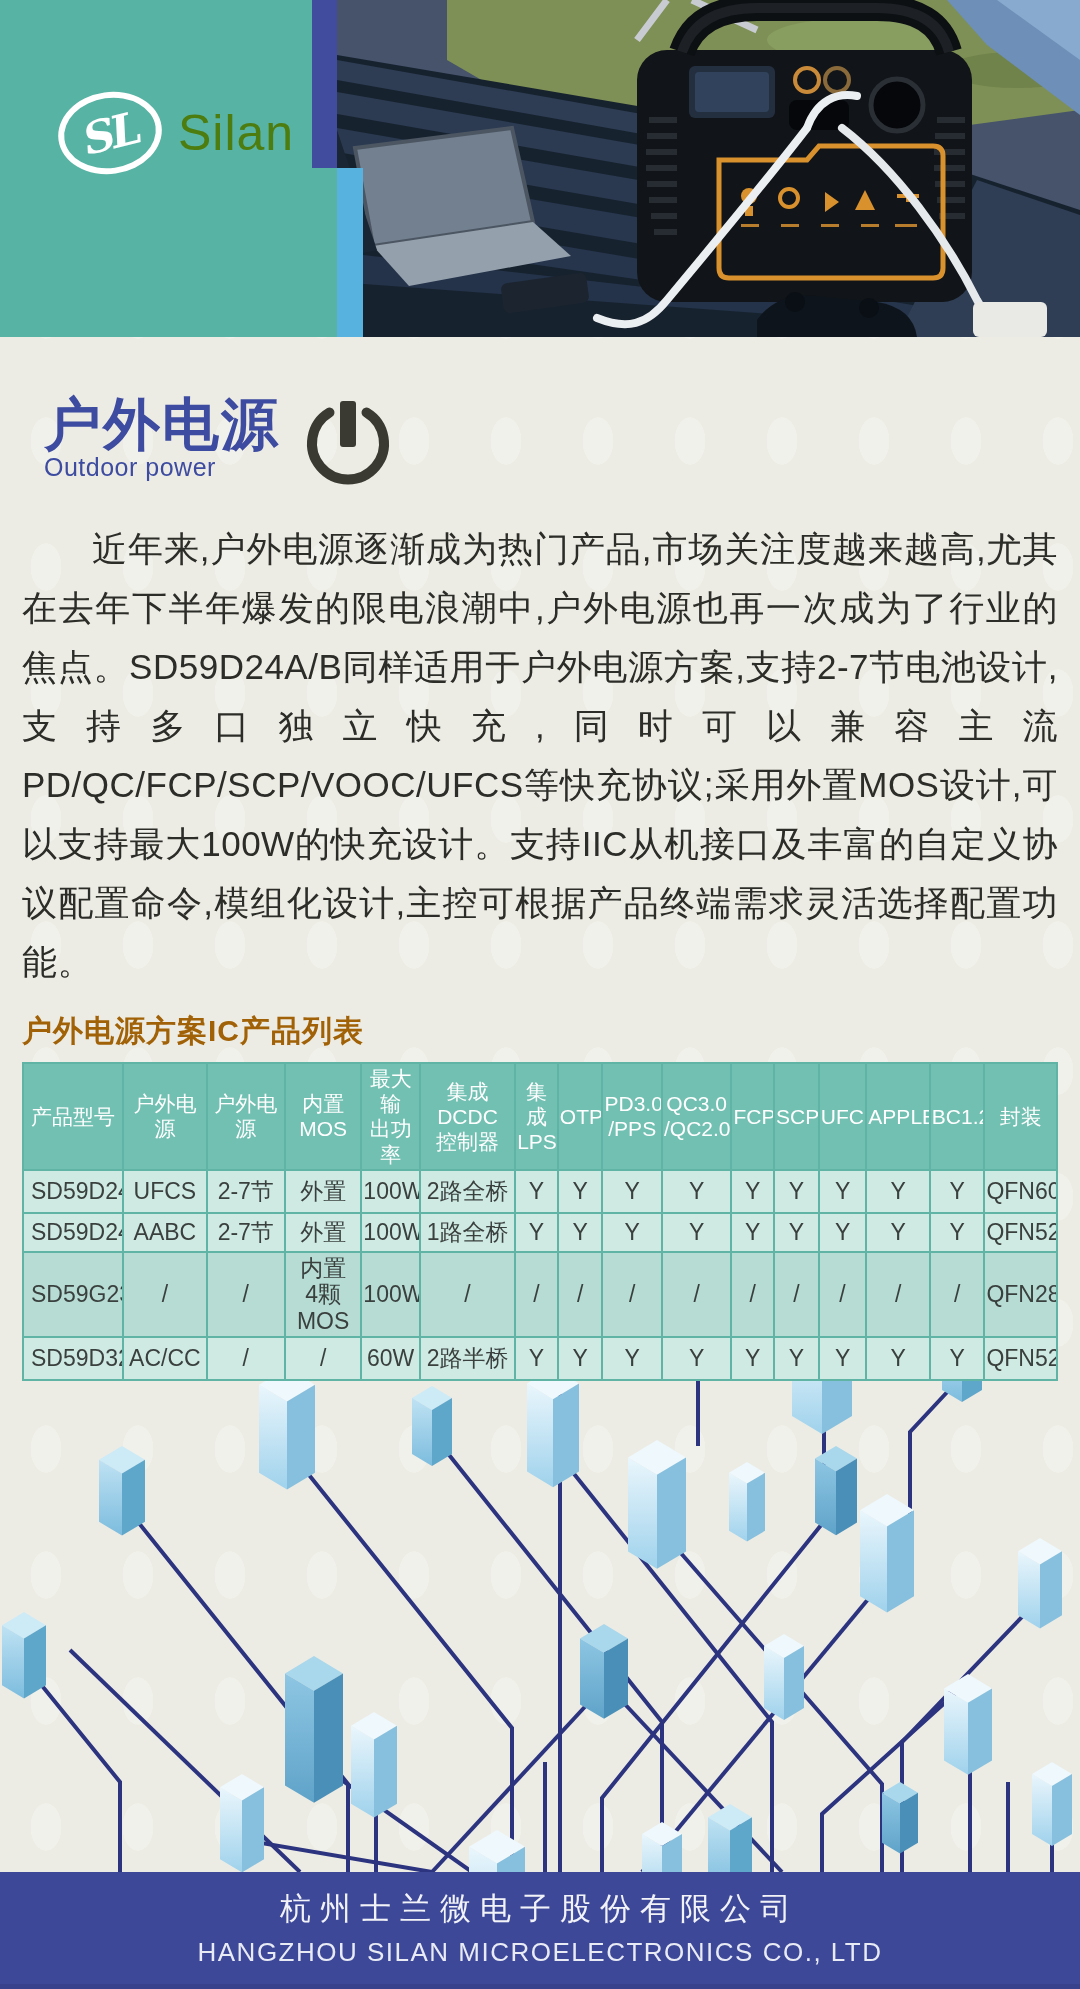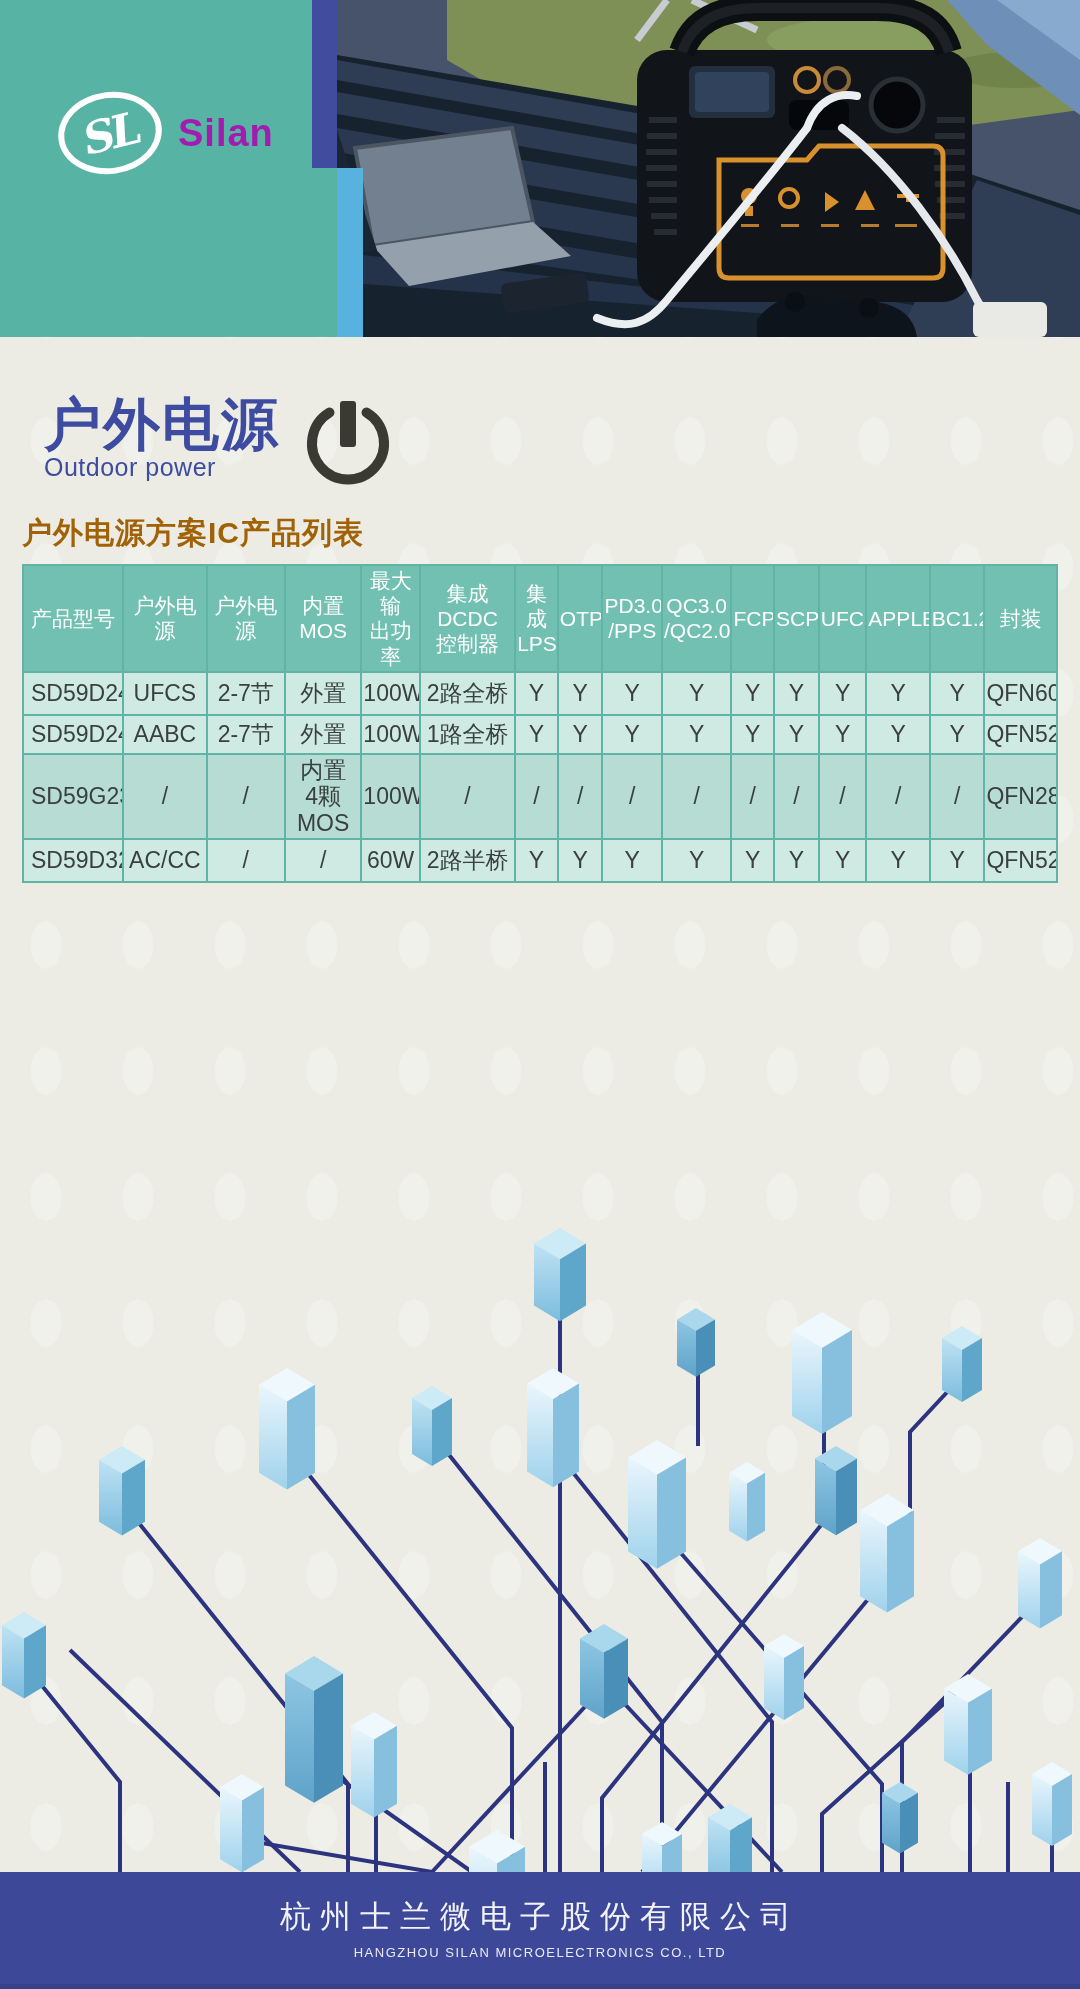--- a/index.html
+++ b/index.html
@@ -11,21 +11,21 @@
     background-size:92px 126px;opacity:.45;pointer-events:none;}
   
   .hero{position:absolute;left:0;top:0;width:1080px;height:337px;}
   .hero .teal{position:absolute;left:0;top:0;width:337px;height:337px;background:#57b3a4;}
   .hero .photo{position:absolute;left:337px;top:0;width:743px;height:337px;overflow:hidden;}
   .hero .navy-stripe{position:absolute;left:312px;top:0;width:25px;height:168px;background:#414c9e;z-index:3;}
   .hero .skyblue-block{position:absolute;left:337px;top:168px;width:26px;height:169px;background:#58b2df;z-index:3;}
   .logo{position:absolute;left:58px;top:92px;display:flex;align-items:center;gap:16px;z-index:2;}
   .logo-oval{width:104px;height:82px;border:6px solid #ffffff;border-radius:50%;display:flex;align-items:center;justify-content:center;transform:rotate(-8deg);box-sizing:border-box;}
   .logo-oval span{font-family:"DejaVu Serif",serif;font-style:italic;font-weight:bold;font-size:44px;color:#ffffff;letter-spacing:-4px;transform:rotate(-6deg);}
-  .logo-word{font-size:38px;color:#a21caf;font-weight:700;letter-spacing:1px;}
+  .logo-word{font-size:50px;color:#4d7c0f;font-weight:400;letter-spacing:1px;}
   
   .main{position:absolute;left:0;top:337px;width:860px;z-index:2;}
   .title-row{display:flex;align-items:flex-start;margin:56px 0 0 44px;}
   .title-stack h1{margin:0;font-size:57px;line-height:62px;color:#3d4ba0;font-weight:bold;letter-spacing:2px;}
   .title-stack .subtitle{font-size:25px;color:#3d4ba0;margin-top:-2px;letter-spacing:.5px;}
   .power-icon{margin-left:22px;margin-top:4px;}
   .intro{margin:26px 22px 0 22px;width:1036px;font-size:35px;line-height:59px;color:#2c2c28;text-align:justify;text-indent:2em;letter-spacing:.5px;}
   .table-title{margin:20px 0 10px 22px;font-size:30px;font-weight:bold;color:#a16207;letter-spacing:1px;}
   table.ic{border-collapse:collapse;width:1036px;margin:0 22px;table-layout:fixed;background:#cfe9e3;}
   table.ic th,table.ic td{border:2px solid #5fb4a5;white-space:pre-line;text-align:center;vertical-align:middle;padding:2px 1px;overflow:hidden;}
@@ -34,21 +34,21 @@
   table.ic tbody tr:nth-child(1) td{height:37px;}
   table.ic tbody tr:nth-child(2) td{height:33px;}
   table.ic tbody tr:nth-child(3) td{background:#b6dcd4;height:52px;}
   table.ic tbody tr:nth-child(4) td{height:37px;}
   table.ic td.model{text-align:left;padding-left:7px;}
   
   .deco{position:absolute;left:0;top:1222px;width:1080px;height:650px;z-index:1;}
   
   .footer{position:absolute;left:0;top:1872px;width:1080px;height:117px;background:#3d4899;display:flex;flex-direction:column;align-items:center;justify-content:center;gap:7px;z-index:4;border-bottom:5px solid #37418c;box-sizing:border-box;}
   .footer .cn{color:#f2f3f8;font-size:31px;letter-spacing:9px;font-weight:500;}
-  .footer .en{color:#e8eaf4;font-size:13px;letter-spacing:1.5px;}
+  .footer .en{color:#e8eaf4;font-size:26px;letter-spacing:1.5px;}
 </style>
 </head>
 <body>
 
 <div class="page">
 
   <header class="hero">
     <div class="teal"></div>
 
     <div class="photo">
@@ -148,20 +148,21 @@
         <div class="subtitle">Outdoor power</div>
       </div>
       <div class="power-icon">
         <svg width="92" height="92" viewBox="0 0 92 92">
           <path d="M 27.5 15.5 A 36 36 0 1 0 64.5 15.5" fill="none" stroke="#3a3a33" stroke-width="10" stroke-linecap="round"></path>
           <rect x="38" y="4" width="16" height="46" rx="3" fill="#3a3a33"></rect>
         </svg>
       </div>
     </div>
 
+    <p class="intro">近年来,户外电源逐渐成为热门产品,市场关注度越来越高,尤其在去年下半年爆发的限电浪潮中,户外电源也再一次成为了行业的焦点。SD59D24A/B同样适用于户外电源方案,支持2-7节电池设计,支持多口独立快充,同时可以兼容主流PD/QC/FCP/SCP/VOOC/UFCS等快充协议;采用外置MOS设计,可以支持最大100W的快充设计。支持IIC从机接口及丰富的自定义协议配置命令,模组化设计,主控可根据产品终端需求灵活选择配置功能。</p>
 
     <h2 class="table-title">户外电源方案IC产品列表</h2>
 
     <table class="ic">
         <colgroup>
           <col style="width: 10.1%;">
           <col style="width: 8.4%;">
           <col style="width: 7.9%;">
           <col style="width: 7.7%;">
           <col style="width: 5.9%;">

